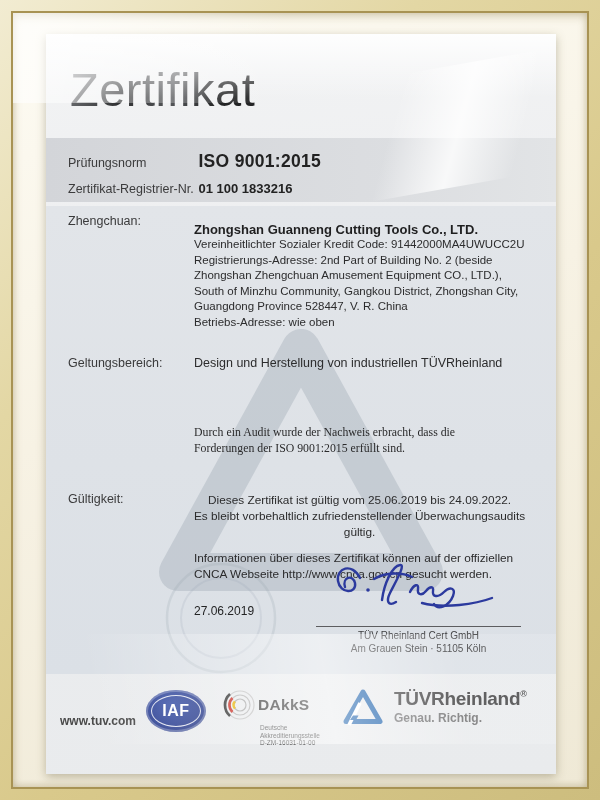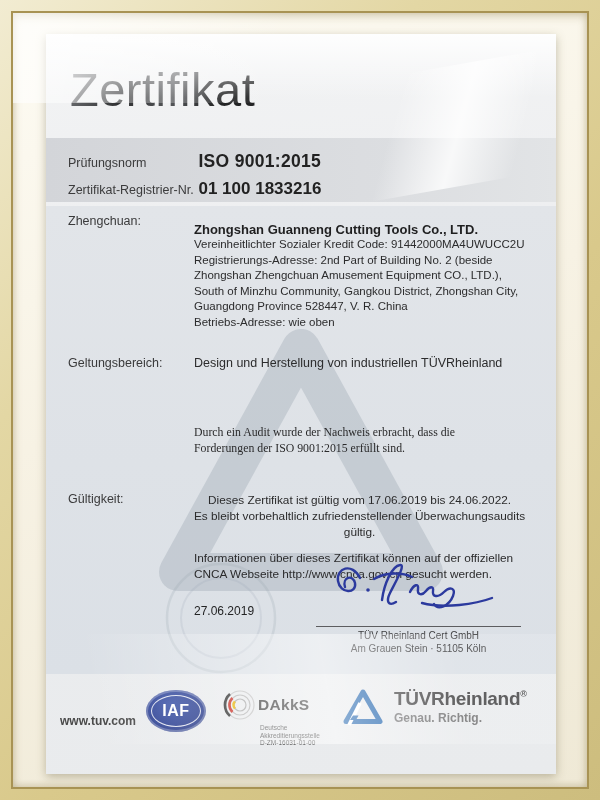--- a/index.html
+++ b/index.html
@@ -28,21 +28,21 @@
     font-size:47px; color:#3a3b3d; letter-spacing:.5px;
     background:linear-gradient(100deg,#6b6d70 0%,#2e2f31 30%,#55575a 55%,#232425 80%);
     -webkit-background-clip:text; background-clip:text; -webkit-text-fill-color:transparent;
   }
   .header-band {
     position:absolute; left:0; top:104px; width:510px; height:64px;
     background:linear-gradient(90deg,#d3d5d9 0%,#dcdee1 70%,#e2e4e6 100%);
   }
   .hrow { position:absolute; left:22px; }
   .hrow .lbl { display:inline-block; width:126px; font-size:12.5px; color:#3b3b3c; }
-  .hrow .val { font-size:17px; font-weight:bold; color:#222; }
+  .hrow .val { font-size:13px; font-weight:bold; color:#222; }
   .hrow1 { top:13px; }
   .hrow1 .val { font-size:17.5px; letter-spacing:.3px; }
   .hrow2 { top:41px; }
   .body-panel {
     position:absolute; left:0; top:172px; width:510px; height:468px;
     background:linear-gradient(180deg,#e2e5e9 0%,#dee2e7 55%,#dbe0e6 100%);
   }
   .wm { position:absolute; pointer-events:none; }
   .section { position:absolute; left:22px; width:478px; }
   .flabel { position:absolute; left:0; top:0; font-size:12.5px; color:#3a3a3b; }
@@ -137,21 +137,21 @@
         <div class="section" style="top:218px; height:36px;font-family:Liberation Serif, serif;">
           <div class="fvalue">
             <div class="para-line">Durch ein Audit wurde der Nachweis erbracht, dass die</div>
             <div class="para-line">Forderungen der ISO 9001:2015 erfüllt sind.</div>
           </div>
         </div>
 
         <div class="section" style="top:286px; height:54px;text-align:center;">
           <div class="flabel">Gültigkeit:</div>
           <div class="fvalue">
-            <div class="para-line">Dieses Zertifikat ist gültig vom 17.06.2019 bis 24.06.2022.</div>
+            <div class="para-line">Dieses Zertifikat ist gültig vom 25.06.2019 bis 24.09.2022.</div>
             <div class="para-line">Es bleibt vorbehaltlich zufriedenstellender Überwachungsaudits</div>
             <div class="para-line">gültig.</div>
           </div>
         </div>
 
         <div class="section" style="top:344px; height:36px;">
           <div class="fvalue">
             <div class="para-line">Informationen über dieses Zertifikat können auf der offiziellen</div>
             <div class="para-line">CNCA Webseite http://www.cnca.gov.cn gesucht werden.</div>
           </div>

